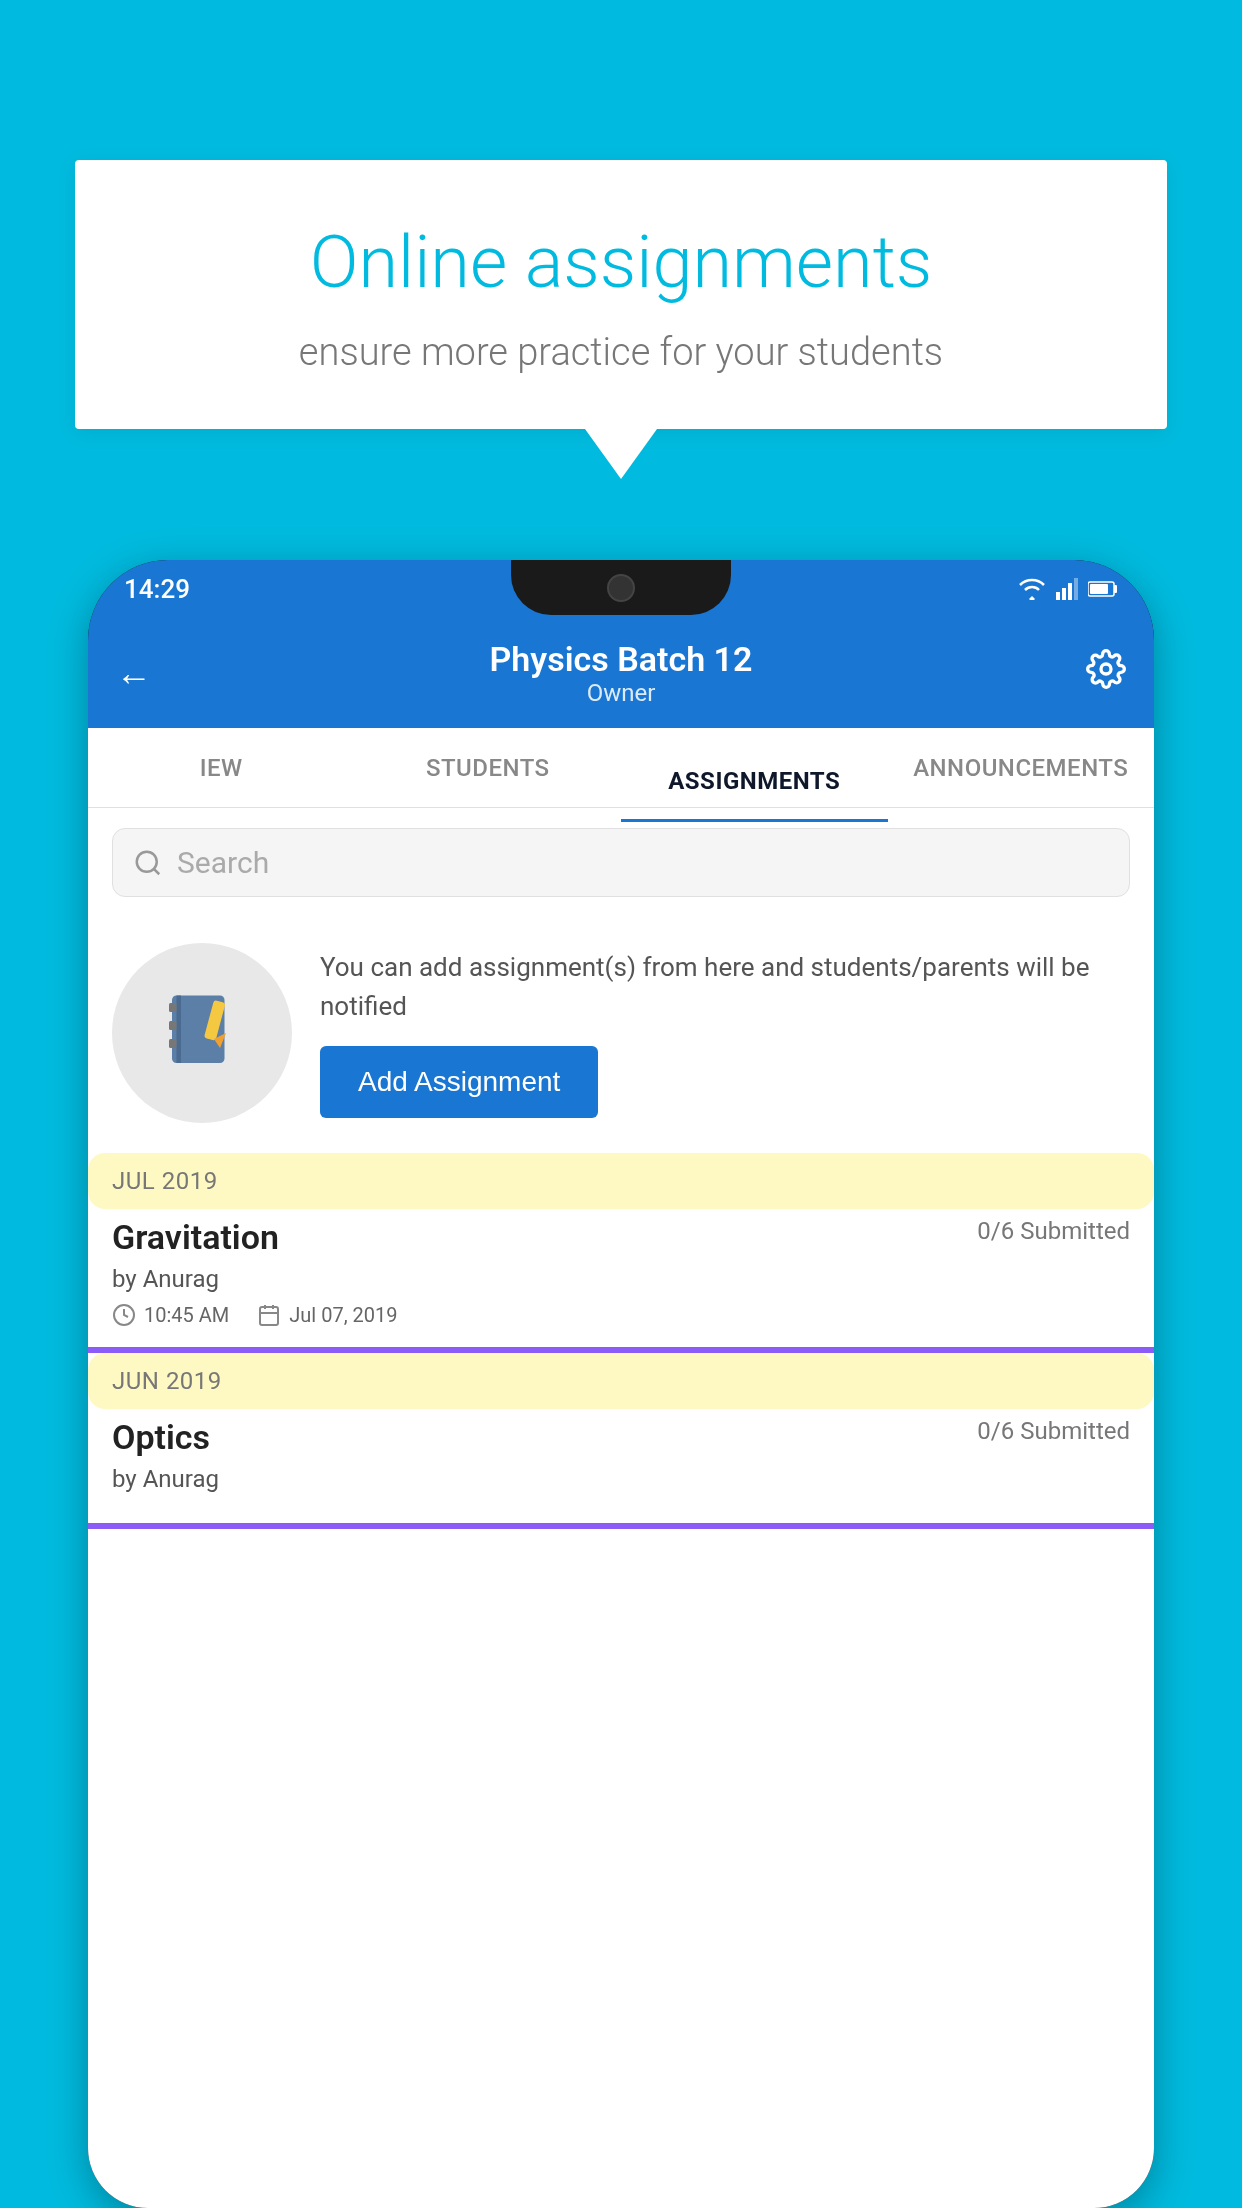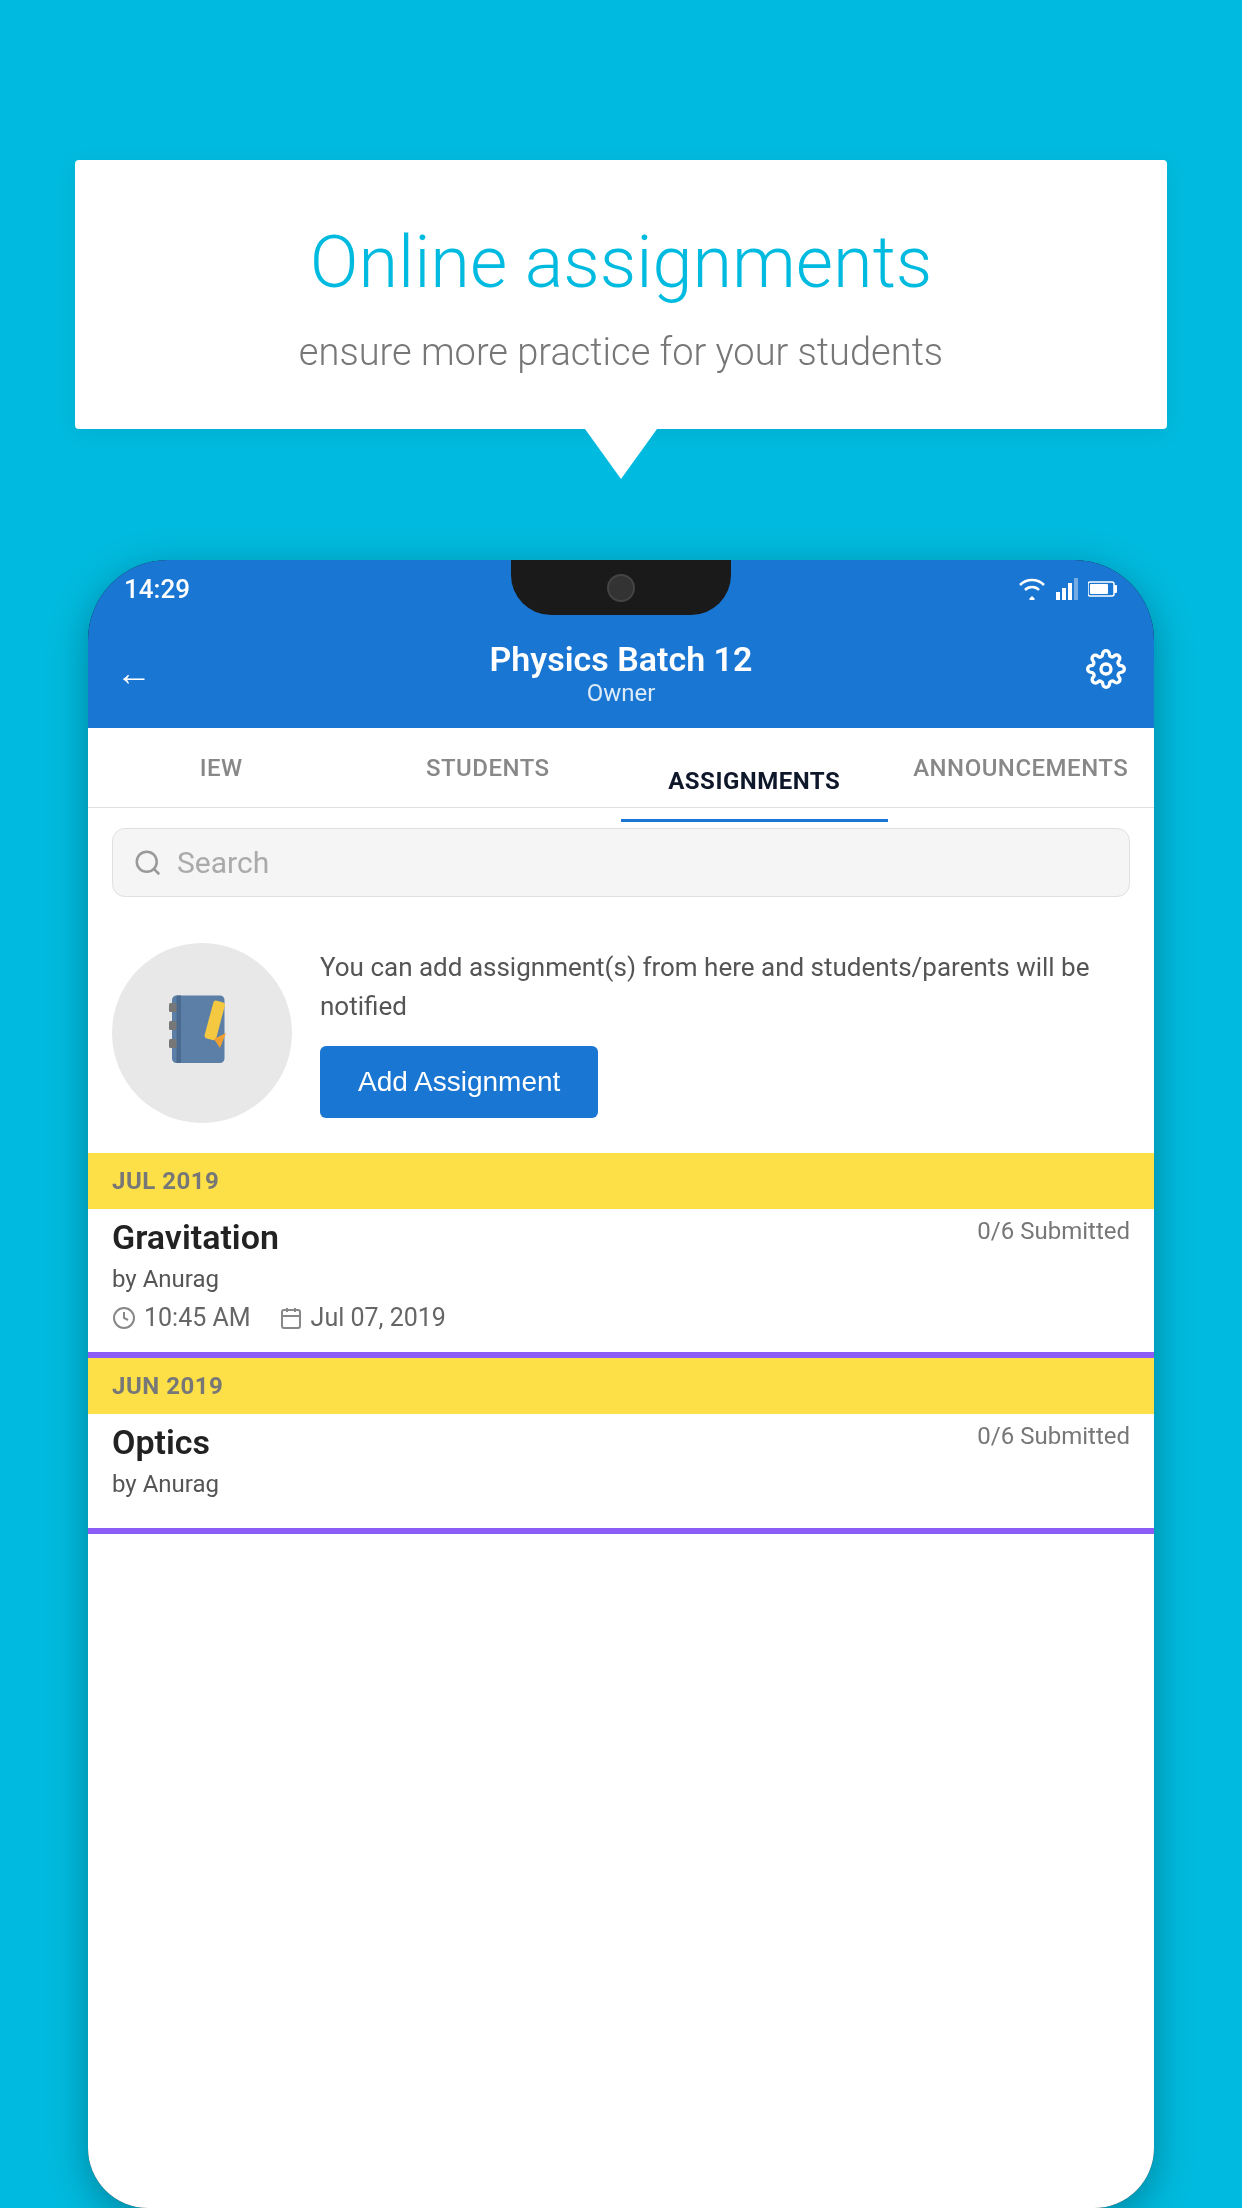--- a/index.html
+++ b/index.html
@@ -269,26 +269,27 @@
       border: none;
       border-radius: 6px;
       padding: 20px 38px;
       font-size: 28px;
       font-weight: 500;
       cursor: pointer;
     }
 
     
     .section-header {
-      background: #fde047;
+      background: #fef9c3;
       padding: 14px 24px;
       color: #777;
       font-size: 24px;
-      font-weight: 700;
+      font-weight: 400;
       letter-spacing: 0.5px;
+      border-radius: 17px;
     }
 
     
     .assignment-item {
       padding: 8px 24px 20px 24px;
       border-bottom: 6px solid #8b5cf6;
       background: white;
     }
 
     .assignment-header-row {
@@ -319,21 +320,21 @@
       display: flex;
       align-items: center;
       gap: 28px;
     }
 
     .meta-item {
       display: flex;
       align-items: center;
       gap: 8px;
       color: #666;
-      font-size: 25px;
+      font-size: 20px;
     }
   </style>
 </head>
 <body>
 
 <div style="position:absolute;top:0;left:0;width:1242px;height:2208px;background:#00BBDF;"></div>
 
 <div class="speech-bubble-container">
   <div class="speech-bubble">
     <div class="speech-bubble-title">Online assignments</div>

